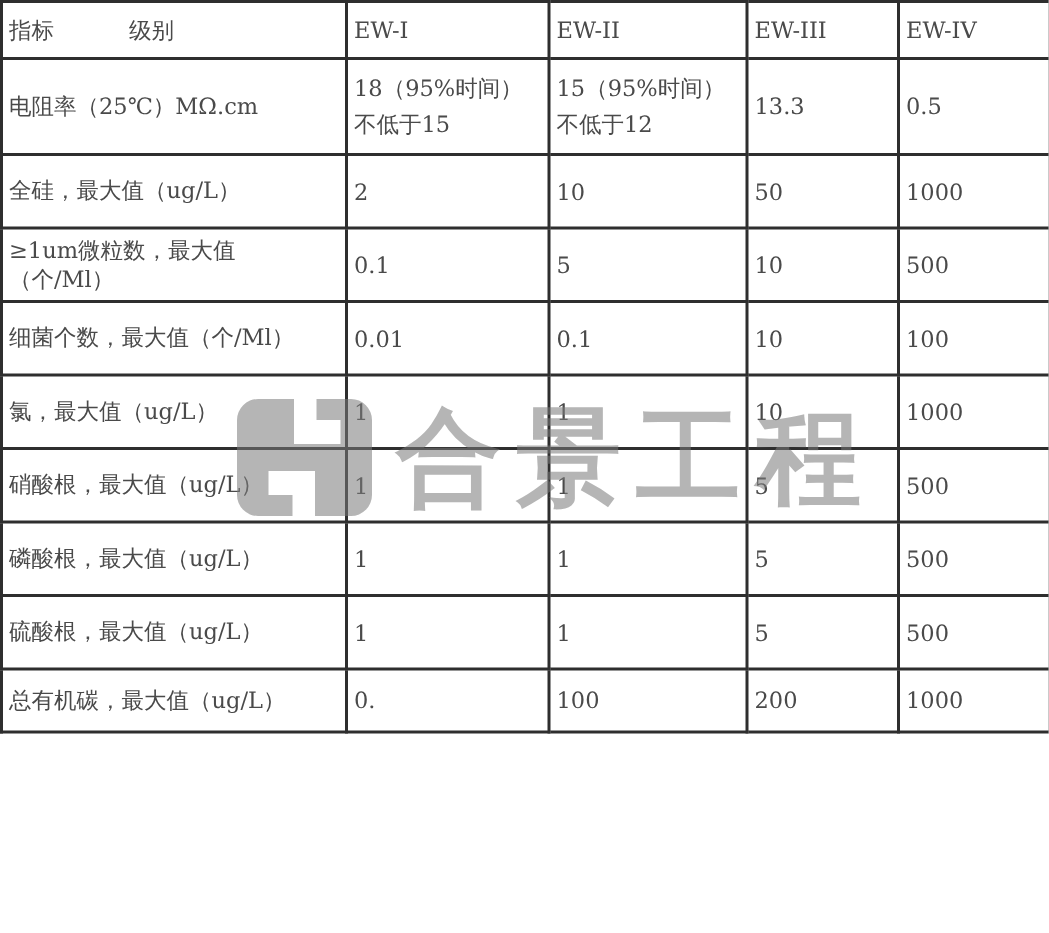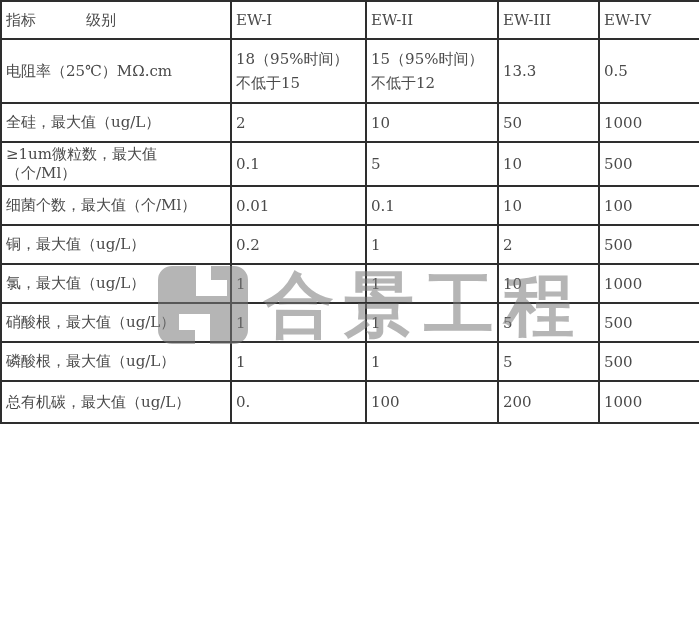--- a/index.html
+++ b/index.html
@@ -21,21 +21,21 @@
     font-size:15px;
     padding:2px 4px;
     vertical-align:middle;
     white-space:pre-line;
     overflow:hidden;
     background:transparent;
   }
   tr.hdr  { height:38px; }
   tr.tall { height:64px; }
   tr.tall td { line-height:24px; }
-  tr.std  { height:39px; }
+  tr.std  { height:49px; }
   tr.last { height:42px; }
   td.corner-cell { white-space:nowrap; }
   td.corner-cell .corner-right { margin-left:50px; }
   
   .watermark {
     position:absolute;
     left:158px; top:266px;
     display:flex;
     align-items:center;
     gap:16px;
@@ -96,42 +96,42 @@
         <td>500</td>
       </tr>
       <tr class="std">
         <td>细菌个数，最大值（个/Ml）</td>
         <td>0.01</td>
         <td>0.1</td>
         <td>10</td>
         <td>100</td>
       </tr>
       <tr class="std">
-        <td>铜，最大值（ug/L）</td>
-        <td>0.2</td>
-        <td>1</td>
-        <td>2</td>
-        <td>500</td>
-      </tr>
-      <tr class="std">
         <td>氯，最大值（ug/L）</td>
         <td>1</td>
         <td>1</td>
         <td>10</td>
         <td>1000</td>
       </tr>
       <tr class="std">
         <td>硝酸根，最大值（ug/L）</td>
         <td>1</td>
         <td>1</td>
         <td>5</td>
         <td>500</td>
       </tr>
       <tr class="std">
         <td>磷酸根，最大值（ug/L）</td>
+        <td>1</td>
+        <td>1</td>
+        <td>5</td>
+        <td>500</td>
+      </tr>
+      <tr class="std">
+        <td>硫酸根，最大值（ug/L）</td>
         <td>1</td>
         <td>1</td>
         <td>5</td>
         <td>500</td>
       </tr>
       <tr class="last">
         <td>总有机碳，最大值（ug/L）</td>
         <td>0.</td>
         <td>100</td>
         <td>200</td>

